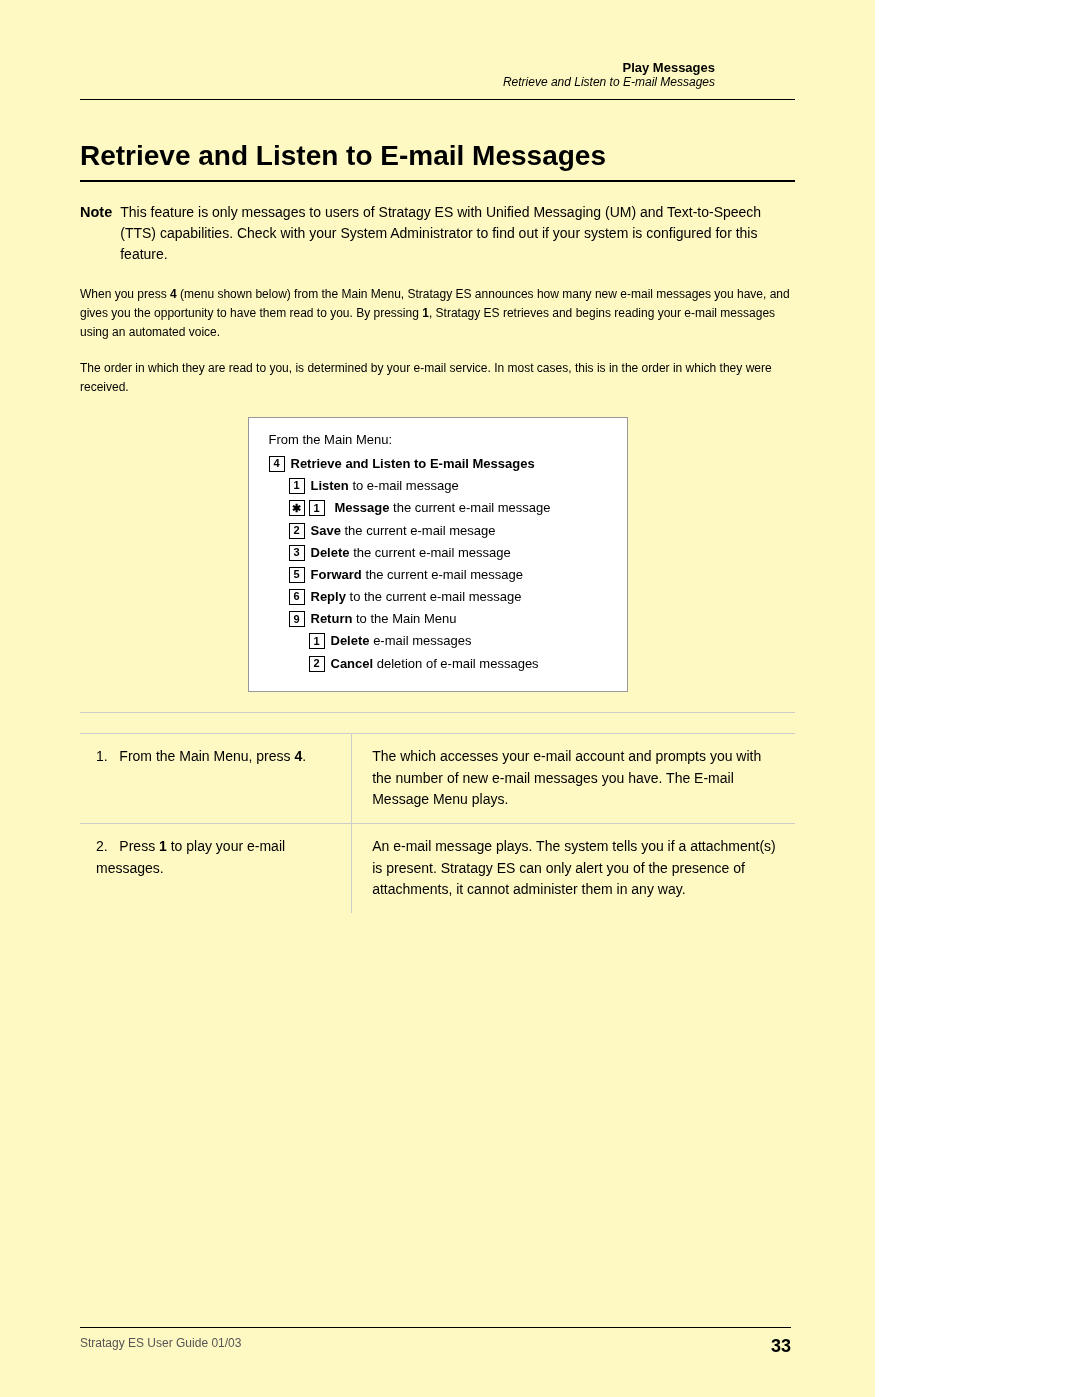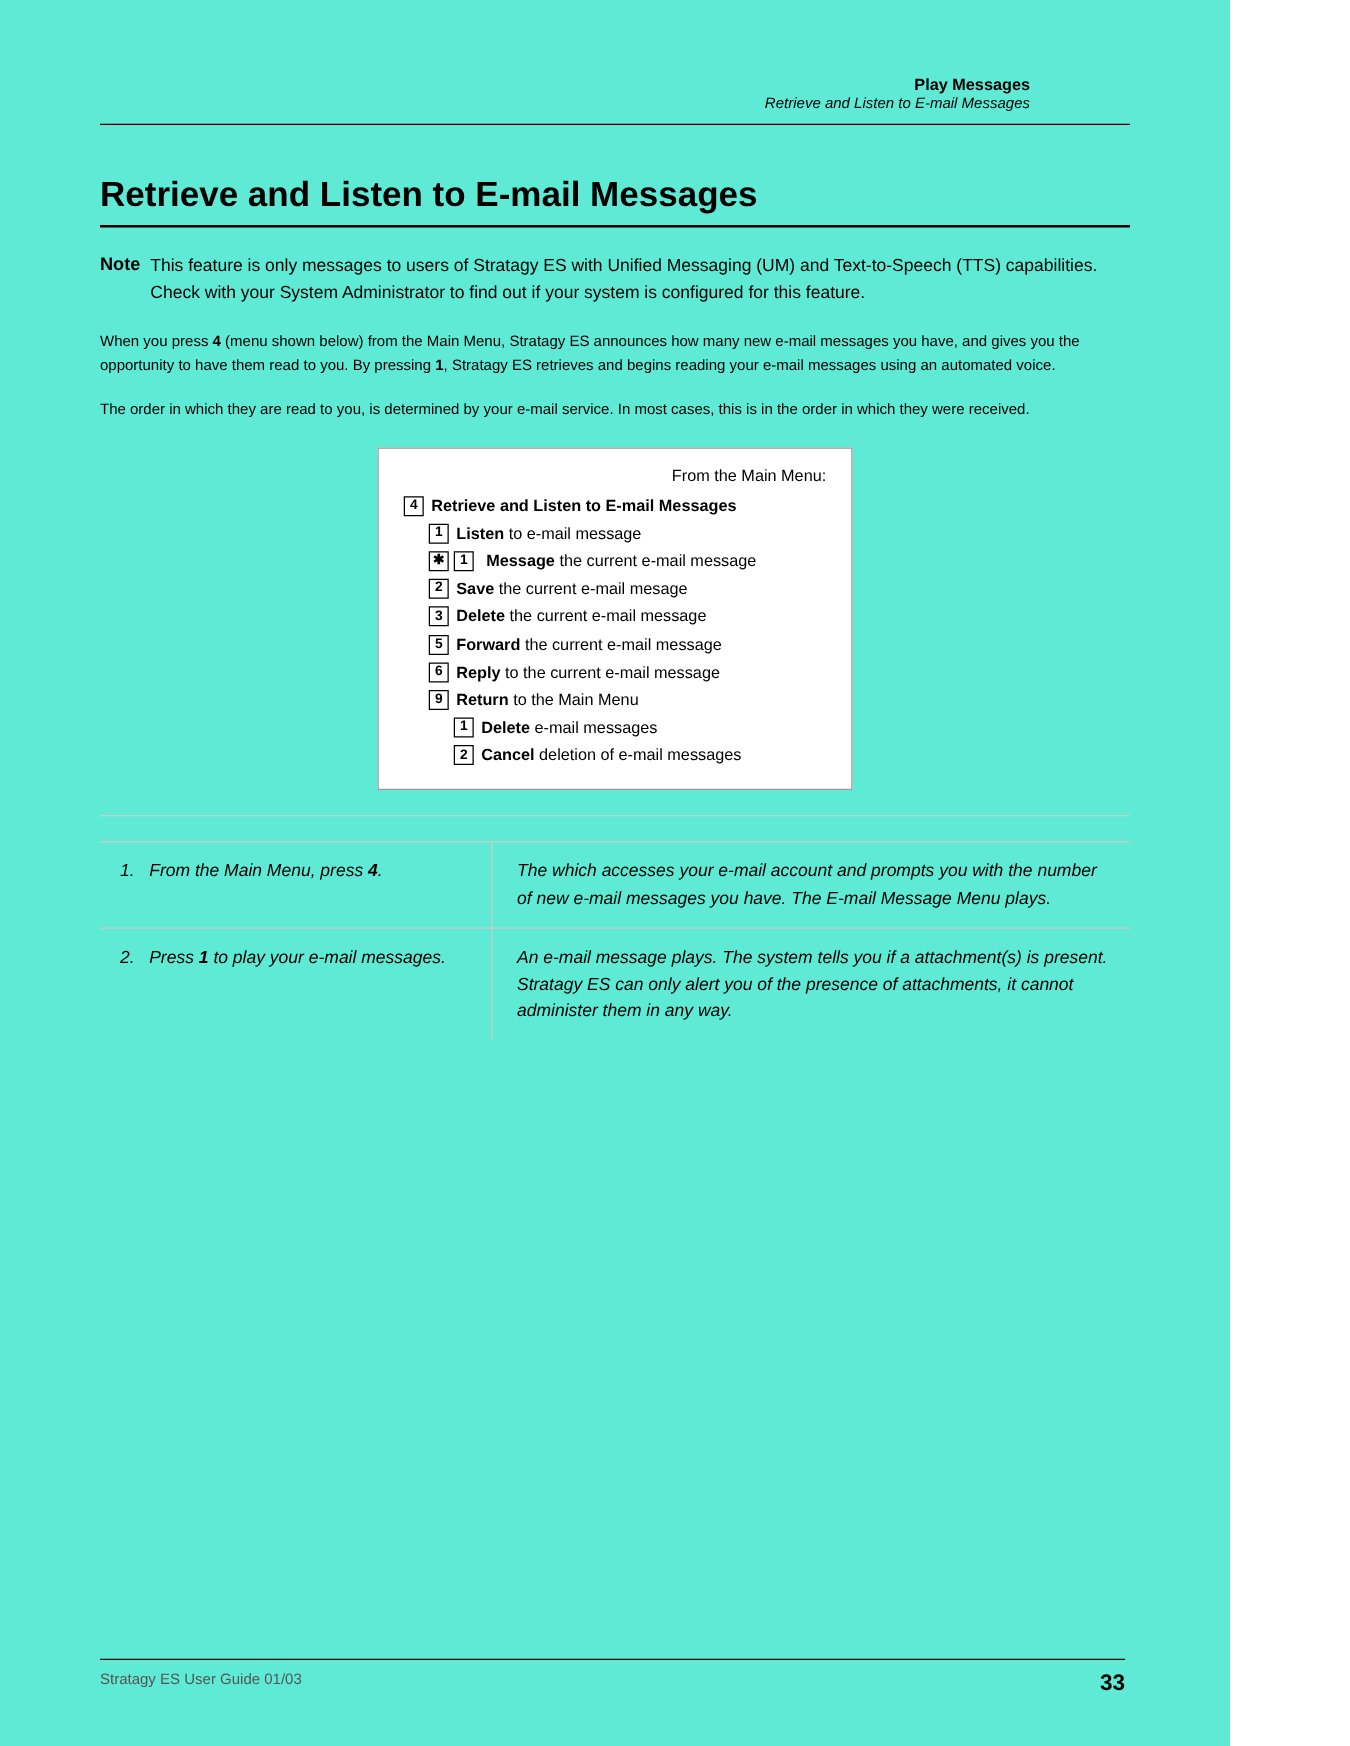--- a/index.html
+++ b/index.html
@@ -12,23 +12,23 @@
       background: #ffffff;
       font-family: Times New Roman, Times, serif;
       font-size: 15px;
       color: #000000;
       width: 1080px;
       min-height: 1397px;
       position: relative;
     }
 
     .page {
-      width: 984px;
+      width: 875px;
       min-height: 1397px;
-      background: #5eead4;
+      background: #fef9c3;
       padding: 0;
       position: relative;
     }
 
     
     .header-section {
       display: flex;
       justify-content: flex-end;
       padding: 60px 80px 10px 80px;
       border-bottom: 1px solid #000;
@@ -113,21 +113,20 @@
       width: 380px;
       font-family: Arial, Helvetica, sans-serif;
       font-size: 13px;
       background: #fff;
     }
 
     .menu-box-title {
       font-size: 13px;
       margin-bottom: 8px;
       color: #000;
-      text-align: right;
     }
 
     .menu-item {
       display: flex;
       align-items: flex-start;
       margin-bottom: 4px;
       line-height: 1.4;
     }
 
     .menu-item-sub {
@@ -199,21 +198,20 @@
       border-collapse: collapse;
       margin-top: 20px;
       font-family: Arial, Helvetica, sans-serif;
       font-size: 14px;
     }
 
     .procedure-table td {
       vertical-align: top;
       padding: 12px 16px;
       border: none;
-      font-style: italic;
     }
 
     .procedure-table .left-col {
       width: 38%;
       border-top: 1px solid #ccc;
       border-right: 1px solid #ccc;
       padding-right: 20px;
     }
 
     .procedure-table .right-col {

